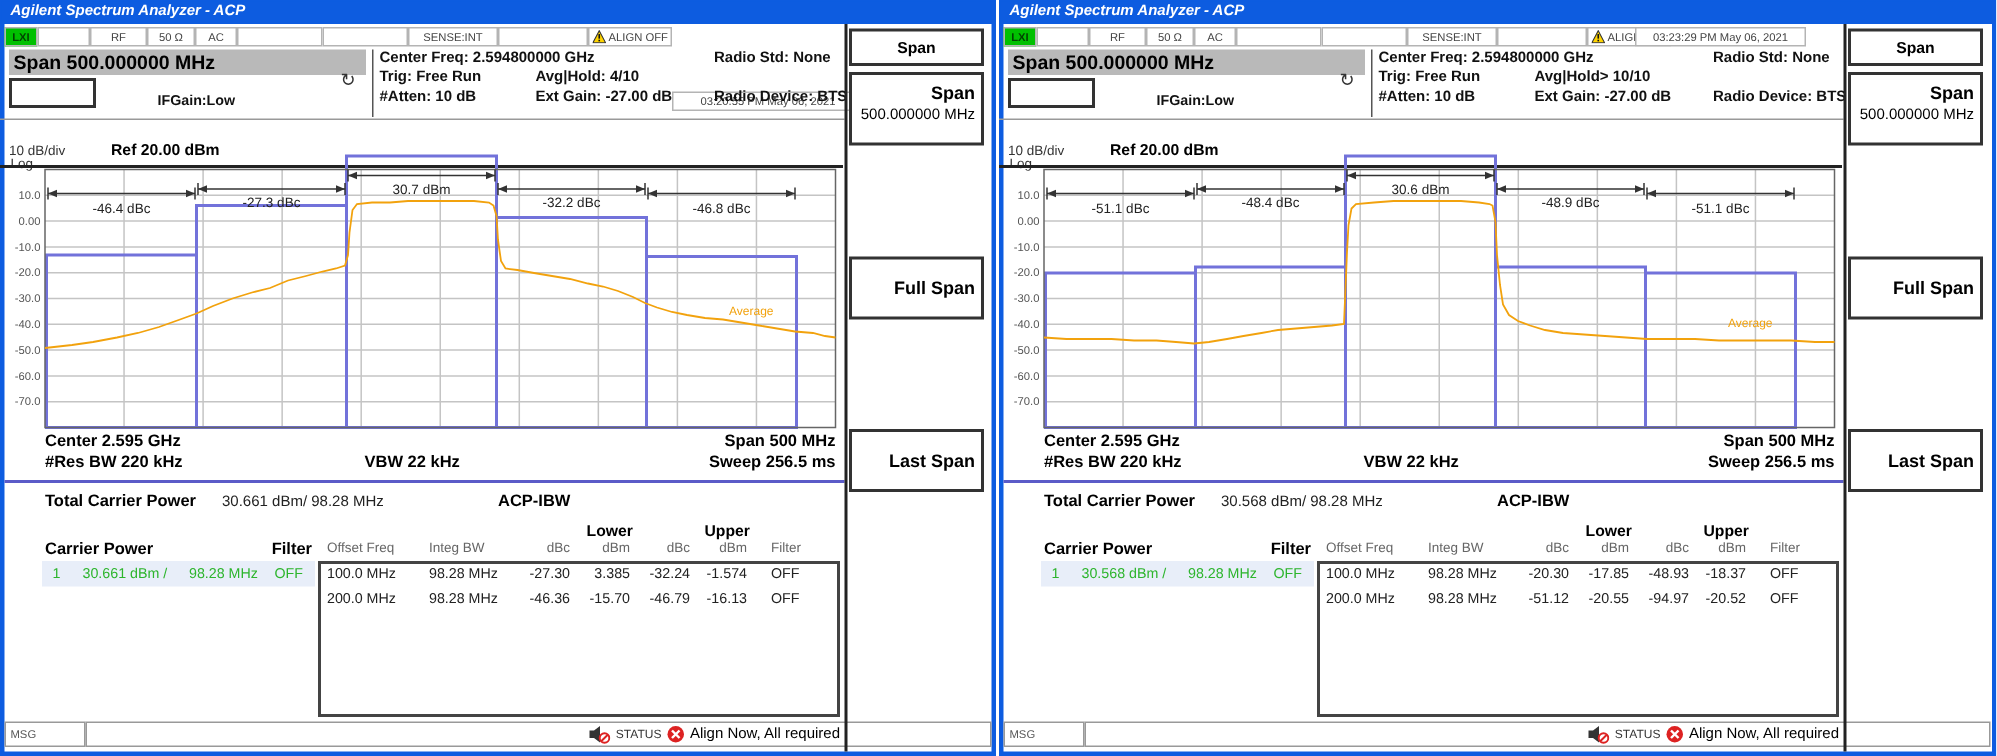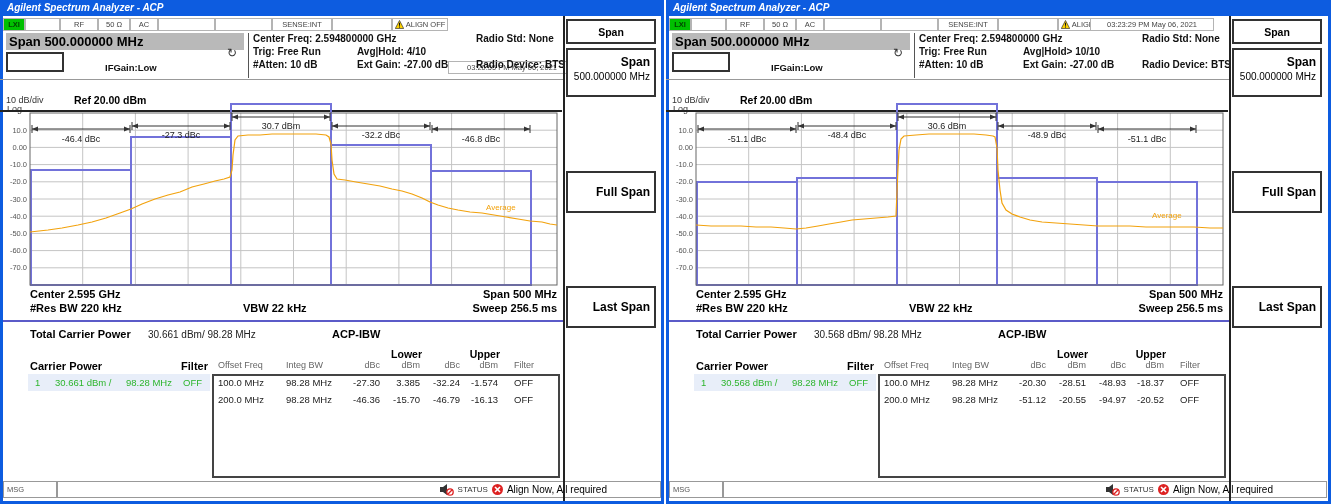--- a/index.html
+++ b/index.html
@@ -46,21 +46,21 @@
   .tc0{left:218px;width:62px;}.tc1{left:286px;width:56px;}
   .tc2{left:336px;width:44px;text-align:right;}.tc3{left:380px;width:40px;text-align:right;}
   .tc4{left:420px;width:40px;text-align:right;}.tc5{left:458px;width:40px;text-align:right;}
   .tc6{left:514px;width:40px;}
   .tr-h{top:360px;}.tr-0{top:377px;}.tr-1{top:394px;}
   .green-row-bg{position:absolute;left:28px;top:374px;width:182px;height:17px;background:#e8eef9;}
   .grn{position:absolute;top:377px;font-size:9.5px;color:#2db52d;white-space:nowrap;}
   .offset-box{position:absolute;left:212px;top:374px;width:348px;height:104px;border:2px solid #444;box-sizing:border-box;}
   
   .msgbox{position:absolute;left:3px;top:481px;width:54px;height:17px;border:1px solid #999;box-sizing:border-box;font-size:7.5px;color:#555;display:flex;align-items:center;padding-left:3px;}
-  .statusline{position:absolute;left:57px;top:481px;width:604px;height:17px;border:1px solid #999;box-sizing:border-box;display:flex;align-items:center;justify-content:flex-end;padding-right:53px;gap:4px;}
+  .statusline{position:absolute;left:57px;top:481px;width:604px;height:17px;border:1px solid #999;box-sizing:border-box;display:flex;align-items:center;justify-content:flex-end;padding-right:100px;gap:4px;}
   .status-word{font-size:8px;color:#333;}
   .align-msg{font-size:10px;color:#000;white-space:nowrap;}
   .err-icon{width:11px;height:11px;border-radius:50%;background:#dd2222;position:relative;flex:none;}
   .err-icon svg{position:absolute;left:0;top:0;}
   
   .menu-sep{position:absolute;left:563px;top:16px;bottom:3px;width:2px;background:#222;}
   .menu-header{position:absolute;left:566px;top:19px;width:90px;height:25px;border:2px solid #333;box-sizing:border-box;display:flex;align-items:center;justify-content:center;font-size:10.5px;font-weight:bold;background:#fff;}
   .softkey{position:absolute;left:566px;width:90px;border:2px solid #333;box-sizing:border-box;background:#fff;}
   .sk-span{top:48px;height:49px;padding:5px 4px 0 0;}
   .sk-title{font-size:12px;font-weight:bold;text-align:right;}
@@ -269,21 +269,21 @@
     <div class="sb-cell" style="left:272px;width:60px;">SENSE:INT</div>
     <div class="sb-cell" style="left:332px;width:60px;"></div>
     <div class="sb-cell" style="left:392px;width:56px;gap:2px;">
       <svg width="9" height="9" viewBox="0 0 10 10">
           <polygon points="5,0.5 9.7,9.5 0.3,9.5" fill="#ffd400" stroke="#333" stroke-width="0.8"></polygon>
           <rect x="4.4" y="3" width="1.2" height="3.4" fill="#111"></rect>
           <rect x="4.4" y="7.2" width="1.2" height="1.2" fill="#111"></rect>
         </svg>
       <span>ALIGN OFF</span>
     </div>
-    <div class="sb-cell" style="left:424px;width:124px;">03:23:29 PM May 06, 2021</div>
+    <div class="sb-cell" style="left:424px;width:114px;">03:23:29 PM May 06, 2021</div>
 
     <div class="meas-span">Span 500.000000 MHz</div>
     <div class="active-box"></div>
     <div class="ifgain">IFGain:Low</div>
     <div class="sweep-icon">↻</div>
     <div class="meas-vline"></div>
     <div class="m-lbl" style="left:253px;top:33px;">Center Freq: 2.594800000 GHz</div>
     <div class="m-lbl" style="left:253px;top:46px;">Trig: Free Run</div>
     <div class="m-lbl" style="left:253px;top:59px;">#Atten: 10 dB</div>
     <div class="m-lbl" style="left:357px;top:46px;">Avg|Hold&gt; 10/10</div>
@@ -386,21 +386,21 @@
     <div class="tcell thead tc6 tr-h">Filter</div>
     <div class="green-row-bg"></div>
     <div class="grn" style="left:35px;">1</div>
     <div class="grn" style="left:55px;">30.568 dBm /</div>
     <div class="grn" style="left:126px;">98.28 MHz</div>
     <div class="grn" style="left:183px;">OFF</div>
     <div class="offset-box"></div>
     <div class="tcell tc0 tr-0">100.0 MHz</div>
     <div class="tcell tc1 tr-0">98.28 MHz</div>
     <div class="tcell tc2 tr-0">-20.30</div>
-    <div class="tcell tc3 tr-0">-28.51</div>
+    <div class="tcell tc3 tr-0">-17.85</div>
     <div class="tcell tc4 tr-0">-48.93</div>
     <div class="tcell tc5 tr-0">-18.37</div>
     <div class="tcell tc6 tr-0">OFF</div>
     <div class="tcell tc0 tr-1">200.0 MHz</div>
     <div class="tcell tc1 tr-1">98.28 MHz</div>
     <div class="tcell tc2 tr-1">-51.12</div>
     <div class="tcell tc3 tr-1">-20.55</div>
     <div class="tcell tc4 tr-1">-94.97</div>
     <div class="tcell tc5 tr-1">-20.52</div>
     <div class="tcell tc6 tr-1">OFF</div>

